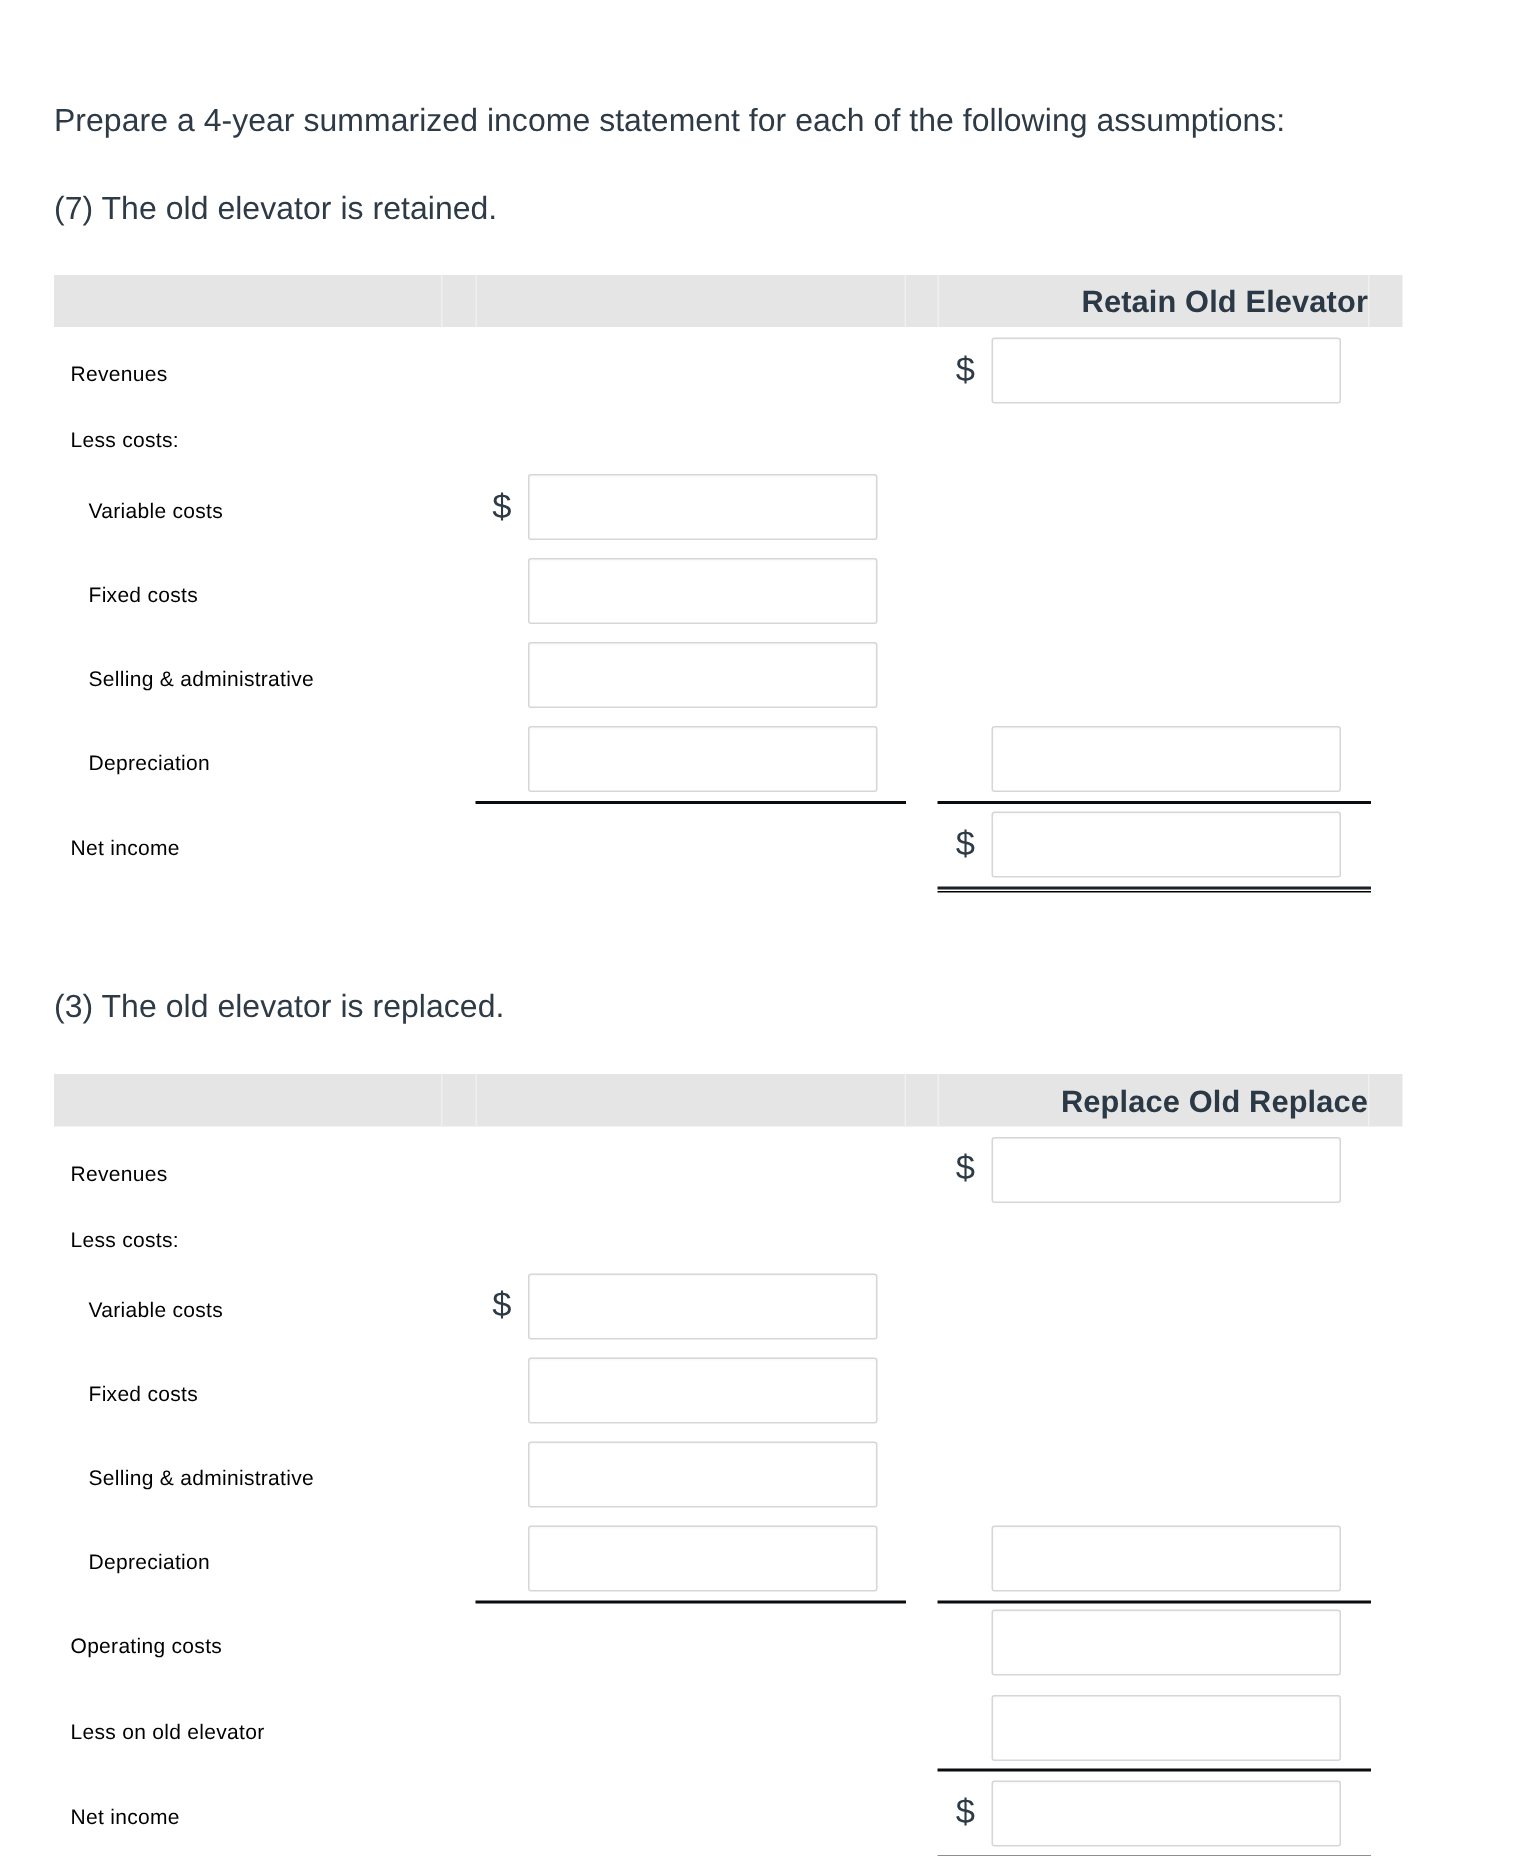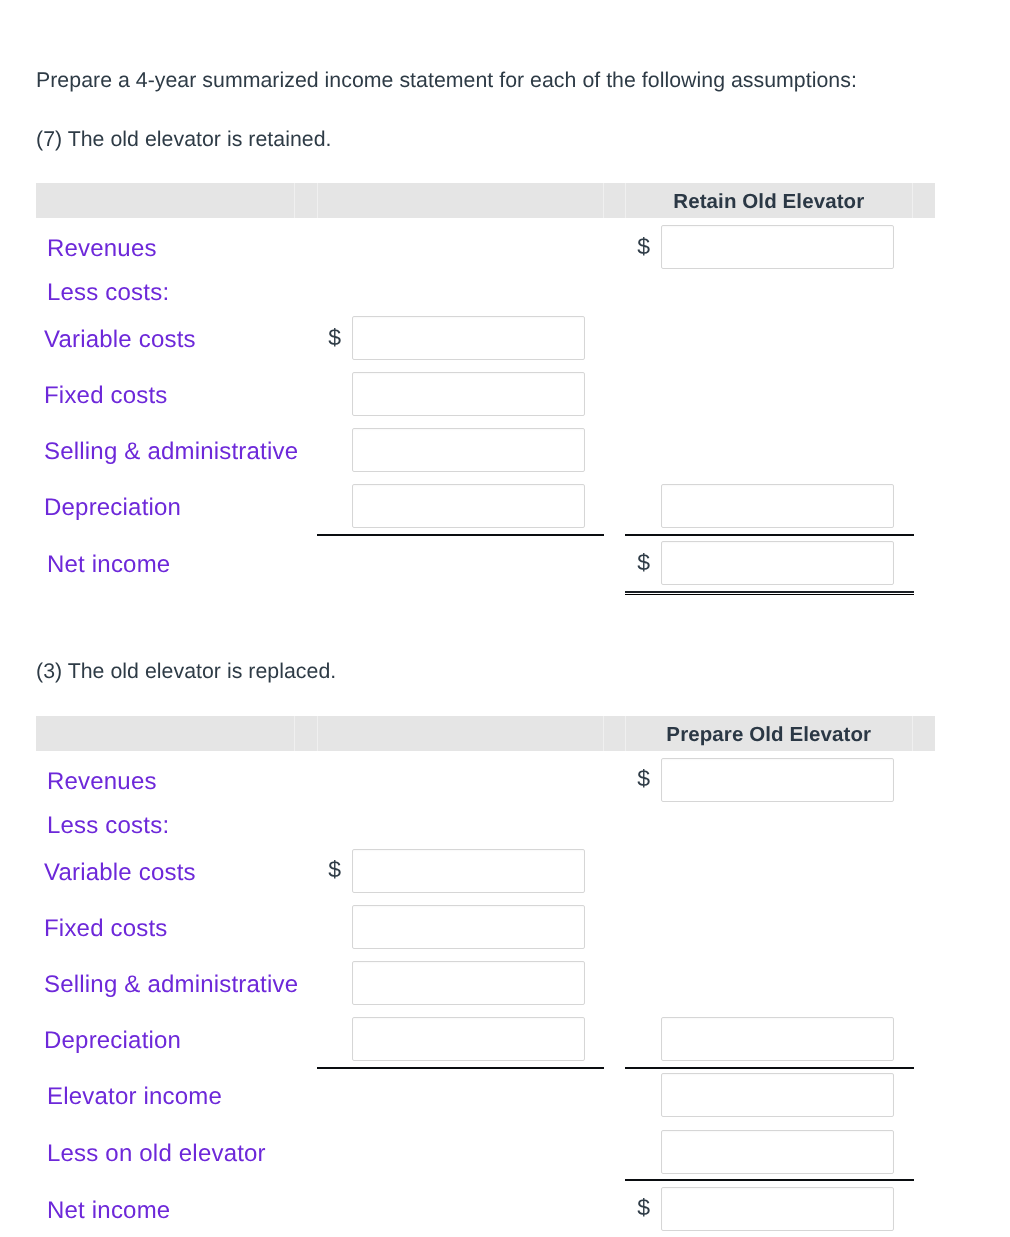--- a/index.html
+++ b/index.html
@@ -21,41 +21,41 @@
     line-height:1;
     letter-spacing:0.035px;
     color:#2e3b46;
     white-space:nowrap;
   }
 
   .tbl { position:absolute; left:36px; width:899px; }
 
   .hdr { display:flex; height:35px; background:#e5e5e5; }
   .hcell { height:35px; }
-  .hcell + .hcell { border-left:1px solid #f0f0f0; }
+  .hcell + .hcell { border-left:1px solid #f0f0f0;text-align:right; }
   .w1 { width:258.5px; }
   .w2 { width:22.5px; }
   .w3 { width:286.5px; }
   .w4 { width:22px; }
   .w5 { width:288px; }
   .w6 { width:23px; }
   .hdr-label {
     font-weight:bold; font-size:20.5px; text-align:center;
     line-height:37px; color:#2b3845; letter-spacing:0.1px;
   }
 
   .body { position:relative; }
   .row { position:absolute; left:0; right:0; height:56px; }
   .lbl {
     position:absolute; left:11px; top:50%; transform:translateY(-50%);
     margin-top:2px;
-    font-size:24px; line-height:1; letter-spacing:0.2px;
-    color:#6d28d9; white-space:nowrap;
-  }
-  .lbl.ind { left:8px; }
+    font-size:14px; line-height:1; letter-spacing:0.2px;
+    color:#000000; white-space:nowrap;
+  }
+  .lbl.ind { left:23px; }
   .cell {
     position:absolute; top:50%; transform:translateY(-50%);
     display:flex; align-items:center;
   }
   .cellA { left:280px; }
   .cellB { left:589px; }
   .dollar {
     width:30px; font-size:23px; line-height:1; color:#2e3b46;
     text-align:right; flex:0 0 30px; padding-right:5px;
     position:relative; top:-1px;
@@ -155,21 +155,21 @@
         <div class="rule ruleB dbl" style="top: 372.5px;"></div>
       </div>
   </div>
 
   <div class="tbl" id="tbl2" style="top:671.8px">
     <div class="hdr">
       <div class="hcell w1"></div>
       <div class="hcell w2"></div>
       <div class="hcell w3"></div>
       <div class="hcell w4"></div>
-      <div class="hcell w5 hdr-label">Prepare Old Elevator</div>
+      <div class="hcell w5 hdr-label">Replace Old Replace</div>
       <div class="hcell w6"></div>
     </div>
     <div class="body">
         <div class="row" style="top: 1px;">
           <div class="lbl">Revenues</div>
           <div class="cell cellB">
             <span class="dollar">$</span>
             <input type="text" class="inp" style="">
           </div>
         </div>
@@ -202,21 +202,21 @@
           <div class="cell cellA">
             <span class="dollar empty">$</span>
             <input type="text" class="inp" style="">
           </div>
           <div class="cell cellB">
             <span class="dollar empty">$</span>
             <input type="text" class="inp" style="">
           </div>
         </div>
         <div class="row" style="top: 316px;">
-          <div class="lbl">Elevator income</div>
+          <div class="lbl">Operating costs</div>
           <div class="cell cellB">
             <span class="dollar empty">$</span>
             <input type="text" class="inp" style="">
           </div>
         </div>
         <div class="row" style="top: 373px;">
           <div class="lbl">Less on old elevator</div>
           <div class="cell cellB">
             <span class="dollar empty">$</span>
             <input type="text" class="inp" style="">

